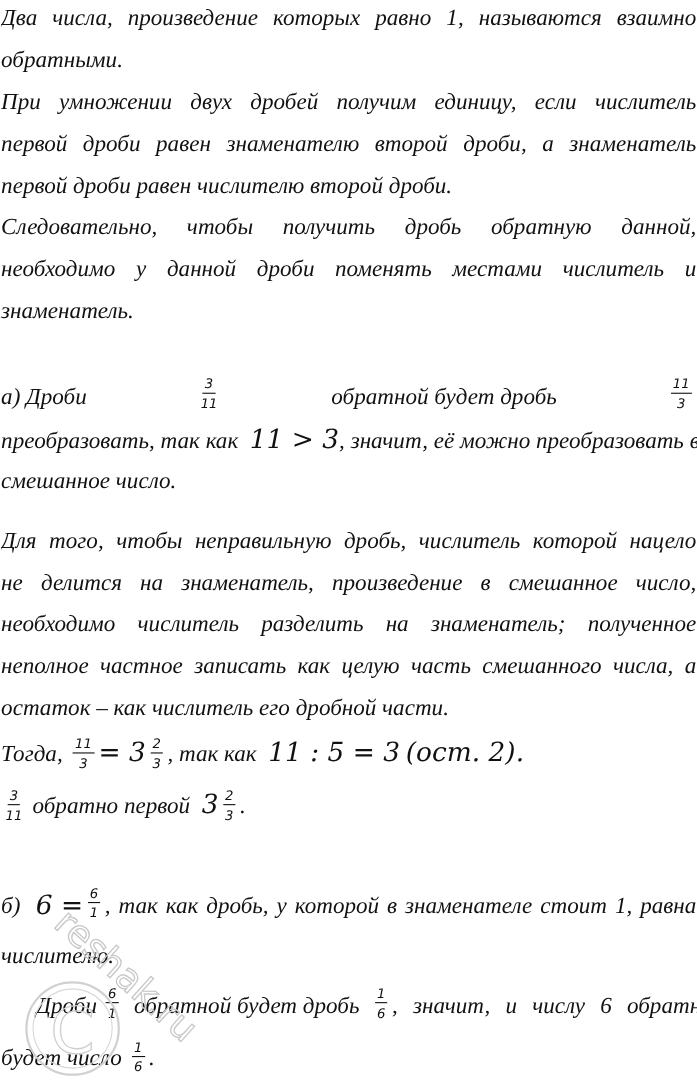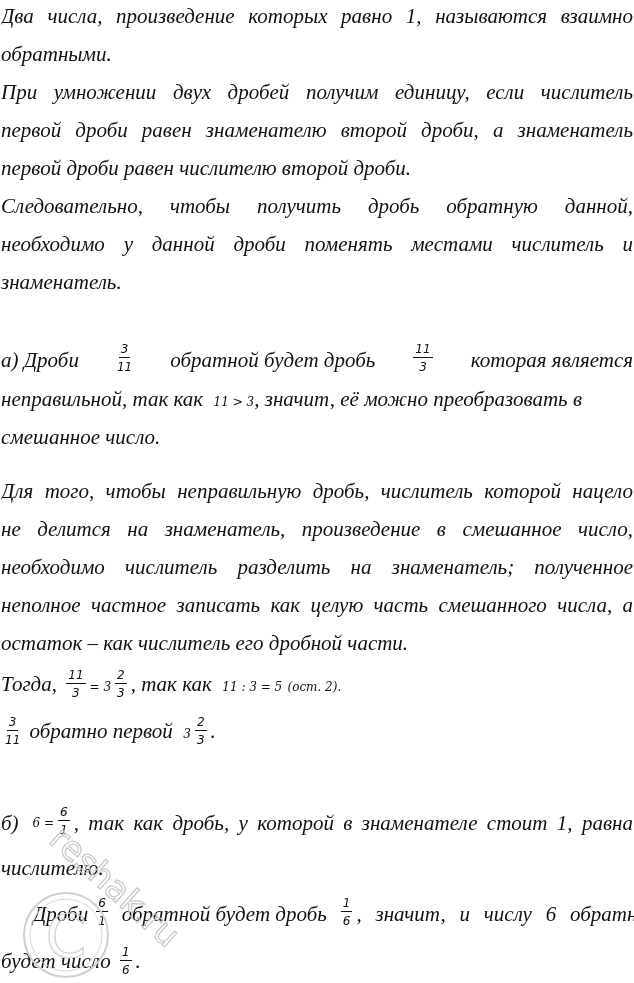--- a/index.html
+++ b/index.html
@@ -6,21 +6,21 @@
   body {
     width: 634px; height: 983px; position: relative; overflow: hidden;
     font-family: "Liberation Serif", "DejaVu Serif", serif;
     color: #111111;
   }
   .line {
     position: absolute; left: 1px; width: 632px;
     font-size: 21px; line-height: 30px; white-space: nowrap; font-style: italic;
   }
   .justify { text-align: justify; text-align-last: justify; white-space: normal; height: 30px; overflow: hidden; }
-  .math { font-family: "DejaVu Serif", "Liberation Serif", serif; font-size: 12px; }
+  .math { font-family: "DejaVu Serif", "Liberation Serif", serif; font-size: 24px; }
   .frac {
     display: inline-flex; flex-direction: column; align-items: center;
     vertical-align: middle; margin: 0 4px; line-height: 1;
     font-family: "DejaVu Sans", "Liberation Sans", sans-serif; font-size: 12px;
     position: relative; top: -2px;
   }
   .frac .num { padding: 0 2px 2px 2px; border-bottom: 1px solid #111; }
   .frac .den { padding-top: 3px; }
   .watermark {
     position: absolute; left: 16px; top: 820px; width: 170px; height: 165px;
@@ -43,44 +43,43 @@
   <span>а) Дроби</span>
   <span class="frac">
       <span class="num">3</span>
       <span class="den">11</span>
     </span>
   <span>обратной будет дробь</span>
   <span class="frac">
       <span class="num">11</span>
       <span class="den">3</span>
     </span>
-  <span>которая является</span>
 </div>
 <div class="line" style="top:384px">
-  <span>неправильной, так как</span>&nbsp;
+  <span>преобразовать, так как</span>&nbsp;
   <span class="math">11 &gt; 3</span><span>, значит, её можно преобразовать в</span>
 </div>
 <div class="line" style="top:422px">смешанное число.</div>
 
 <div class="line justify" style="top:476px">Для того, чтобы неправильную дробь, числитель которой нацело</div>
 <div class="line justify" style="top:514px">не делится на знаменатель, произведение в смешанное число,</div>
 <div class="line justify" style="top:552px">необходимо числитель разделить на знаменатель; полученное</div>
 <div class="line justify" style="top:590px">неполное частное записать как целую часть смешанного числа, а</div>
 <div class="line" style="top:628px">остаток – как числитель его дробной части.</div>
 
 <div class="line" style="top:669px">
   <span>Тогда,</span>
   <span class="frac">
       <span class="num">11</span>
       <span class="den">3</span>
     </span><span class="math">= 3</span><span class="frac">
       <span class="num">2</span>
       <span class="den">3</span>
     </span><span>, так как</span>&nbsp;
-  <span class="math">11 : 3 = 5</span>
+  <span class="math">11 : 5 = 3</span>
   <span class="math">(ост. 2).</span>
 </div>
 
 <div class="line" style="top:716px">
   <span class="frac">
       <span class="num">3</span>
       <span class="den">11</span>
     </span>
   <span>обратно первой</span>&nbsp;
   <span class="math">3</span><span class="frac">

